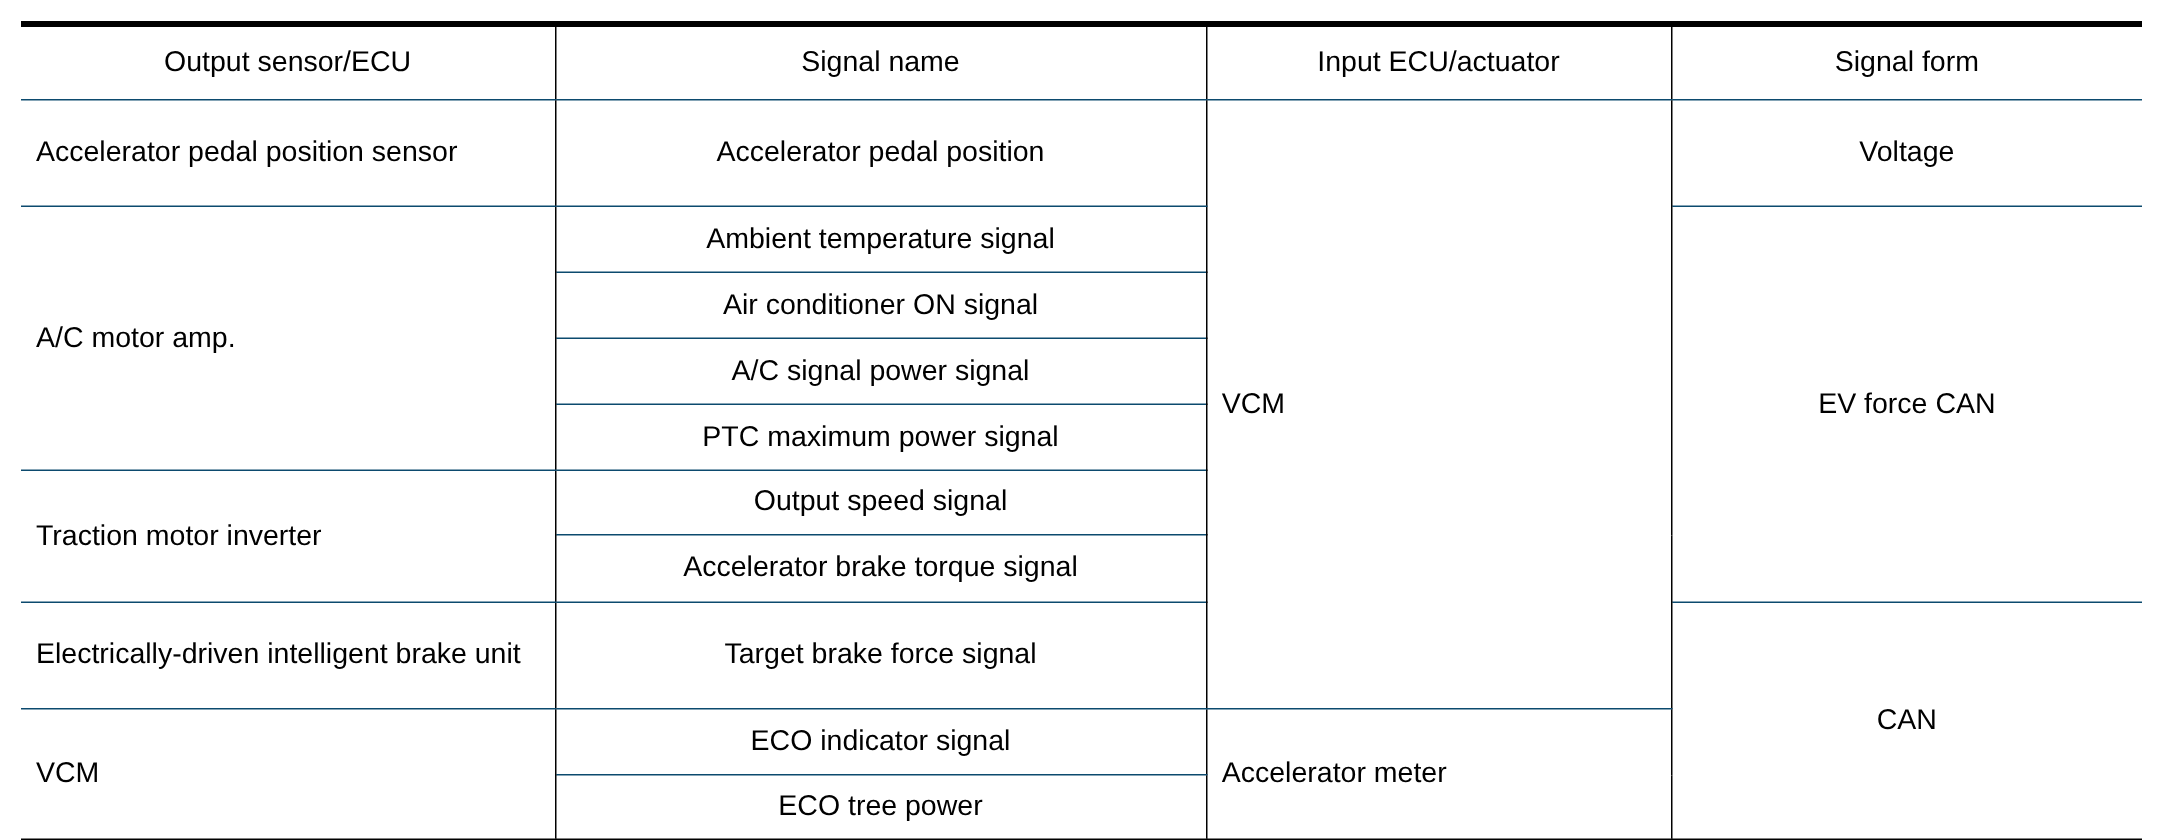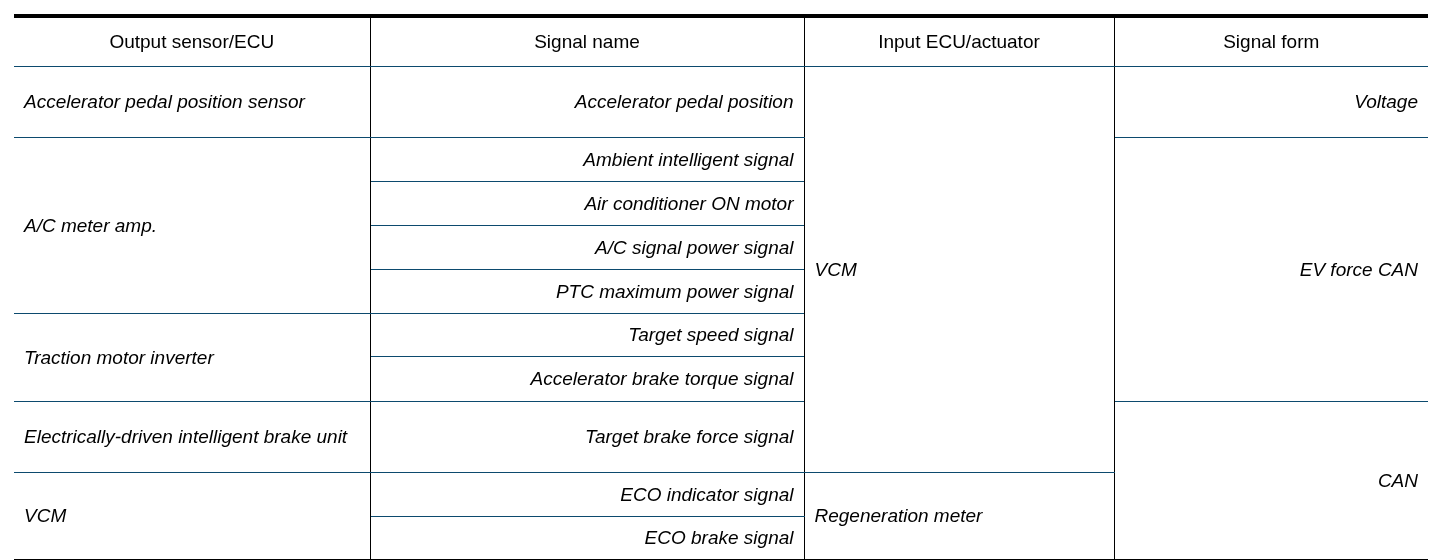--- a/index.html
+++ b/index.html
@@ -61,27 +61,26 @@
   thead th {
     text-align: center;
     height: 48px;
     border-bottom: 3px solid #000;
     padding: 0 6px;
   }
 
   td .cell-text {
     display: block;
     padding: 0 10px;
-    font-style: italic;
   }
 
   td.col-sensor  { text-align: left; }
-  td.col-signal  { text-align: right; }
+  td.col-signal  { text-align: center; }
   td.col-input   { text-align: left; }
-  td.col-form    { text-align: right; margin-top: 33px; }
+  td.col-form    { text-align: center; margin-top: 33px; }
 
   tr.r1 td { height: 70px; }
   tr.r2 td { height: 43px; }
   tr.r3 td { height: 43px; }
   tr.r4 td { height: 43px; }
   tr.r5 td { height: 43px; }
   tr.r6 td { height: 42px; }
   tr.r7 td { height: 44px; }
   tr.r8 td { height: 70px; }
   tr.r9 td { height: 43px; }
@@ -121,54 +120,54 @@
         <td class="col-input" rowspan="8">
           <span class="cell-text">VCM</span>
         </td>
         <td class="col-form last-col" rowspan="1">
           <span class="cell-text">Voltage</span>
         </td>
       </tr>
 
       <tr class="r2">
         <td class="col-sensor first-col" rowspan="4">
-          <span class="cell-text">A/C meter amp.</span>
-        </td>
-        <td class="col-signal">
-          <span class="cell-text">Ambient intelligent signal</span>
+          <span class="cell-text">A/C motor amp.</span>
+        </td>
+        <td class="col-signal">
+          <span class="cell-text">Ambient temperature signal</span>
         </td>
         <td class="col-form last-col" rowspan="6">
           <span class="cell-text">EV force CAN</span>
         </td>
       </tr>
 
       <tr class="r3">
         <td class="col-signal">
-          <span class="cell-text">Air conditioner ON motor</span>
+          <span class="cell-text">Air conditioner ON signal</span>
         </td>
       </tr>
 
       <tr class="r4">
         <td class="col-signal">
           <span class="cell-text">A/C signal power signal</span>
         </td>
       </tr>
 
       <tr class="r5">
         <td class="col-signal">
           <span class="cell-text">PTC maximum power signal</span>
         </td>
       </tr>
 
       <tr class="r6">
         <td class="col-sensor first-col" rowspan="2">
           <span class="cell-text">Traction motor inverter</span>
         </td>
         <td class="col-signal">
-          <span class="cell-text">Target speed signal</span>
+          <span class="cell-text">Output speed signal</span>
         </td>
       </tr>
 
       <tr class="r7">
         <td class="col-signal">
           <span class="cell-text">Accelerator brake torque signal</span>
         </td>
       </tr>
 
       <tr class="r8">
@@ -184,25 +183,25 @@
       </tr>
 
       <tr class="r9">
         <td class="col-sensor first-col" rowspan="2">
           <span class="cell-text">VCM</span>
         </td>
         <td class="col-signal">
           <span class="cell-text">ECO indicator signal</span>
         </td>
         <td class="col-input" rowspan="2">
-          <span class="cell-text">Regeneration meter</span>
+          <span class="cell-text">Accelerator meter</span>
         </td>
       </tr>
 
       <tr class="r10">
         <td class="col-signal">
-          <span class="cell-text">ECO brake signal</span>
+          <span class="cell-text">ECO tree power</span>
         </td>
       </tr>
 
     </tbody>
   </table>
 </div>
 
 </body></html>

